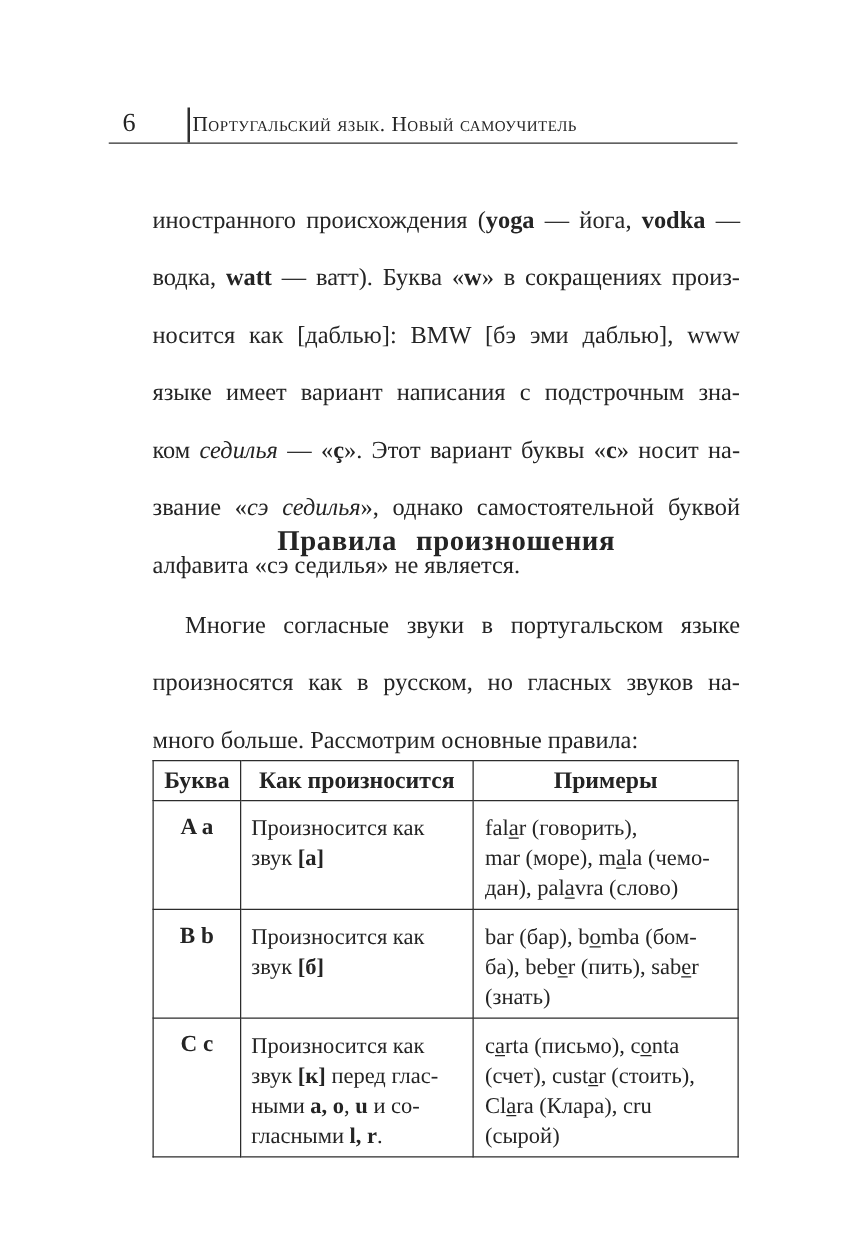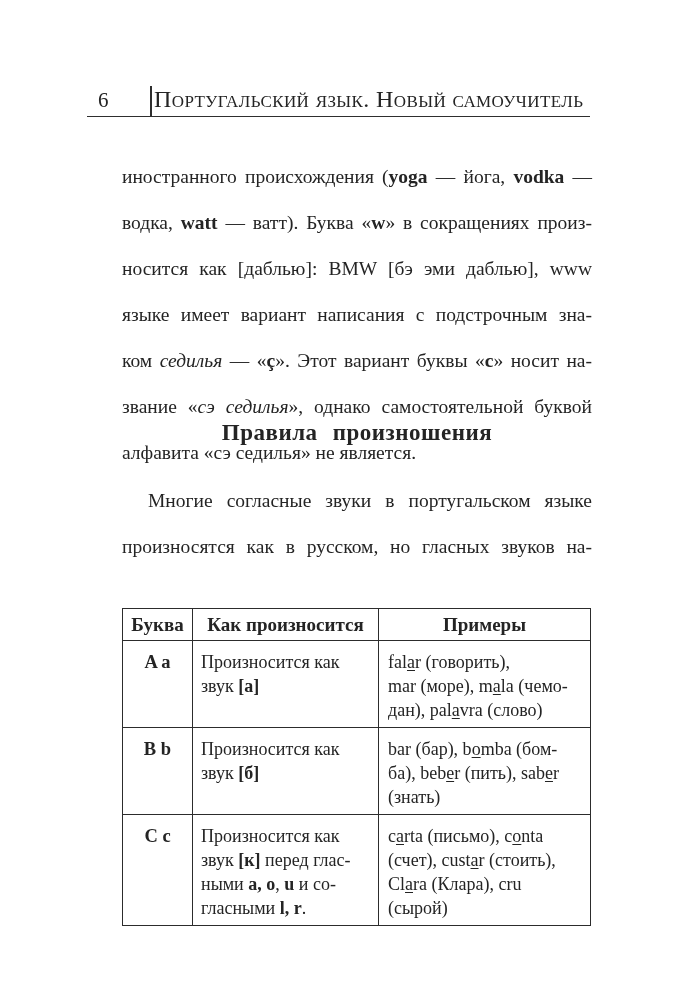--- a/index.html
+++ b/index.html
@@ -12,21 +12,21 @@
 
   
   .running-header {
     position:absolute; left:87px; top:86px; width:503px;
     display:flex; align-items:baseline;
     border-bottom:1.5px solid #2e2e2e; padding-bottom:3px;
   }
   .page-num { width:41px; padding-left:11px; font-size:21px; }
   .vbar { position:absolute; left:63px; top:0; height:100%; width:1.5px; background:#2e2e2e; }
   .running-title {
-    margin-left:15px; font-size:24px; font-variant:small-caps;
+    margin-left:15px; font-size:17px; font-variant:small-caps;
     letter-spacing:0.4px; white-space:nowrap;
   }
 
   
   .para { position:absolute; left:122px; width:470px; font-size:19.5px; line-height:31px; }
   .intro { top:146px; }
   .lead  { top:470px; }
   .jline { text-align:justify; text-align-last:justify;margin-top:15px; }
   .jline.jlast { text-align-last:left; }
   .lead .jline:first-child { text-indent:26px; }
@@ -80,20 +80,21 @@
       <div class="jline">ком <i>седилья</i> — «<b>ç</b>». Этот вариант буквы «<b>с</b>» носит на-</div>
       <div class="jline">звание «<i>сэ седилья</i>», однако самостоятельной буквой</div>
       <div class="jline jlast">алфавита «сэ седилья» не является.</div>
     </div>
 
   <div class="heading">Правила произношения</div>
 
   <div class="para lead">
       <div class="jline">Многие согласные звуки в португальском языке</div>
       <div class="jline">произносятся как в русском, но гласных звуков на-</div>
+      <div class="jline jlast">много больше. Рассмотрим основные правила:</div>
     </div>
 
   <table class="ptable">
     <colgroup>
       <col style="width:70px">
       <col style="width:186px">
       <col style="width:212px">
     </colgroup>
     <tbody>
         <tr>

